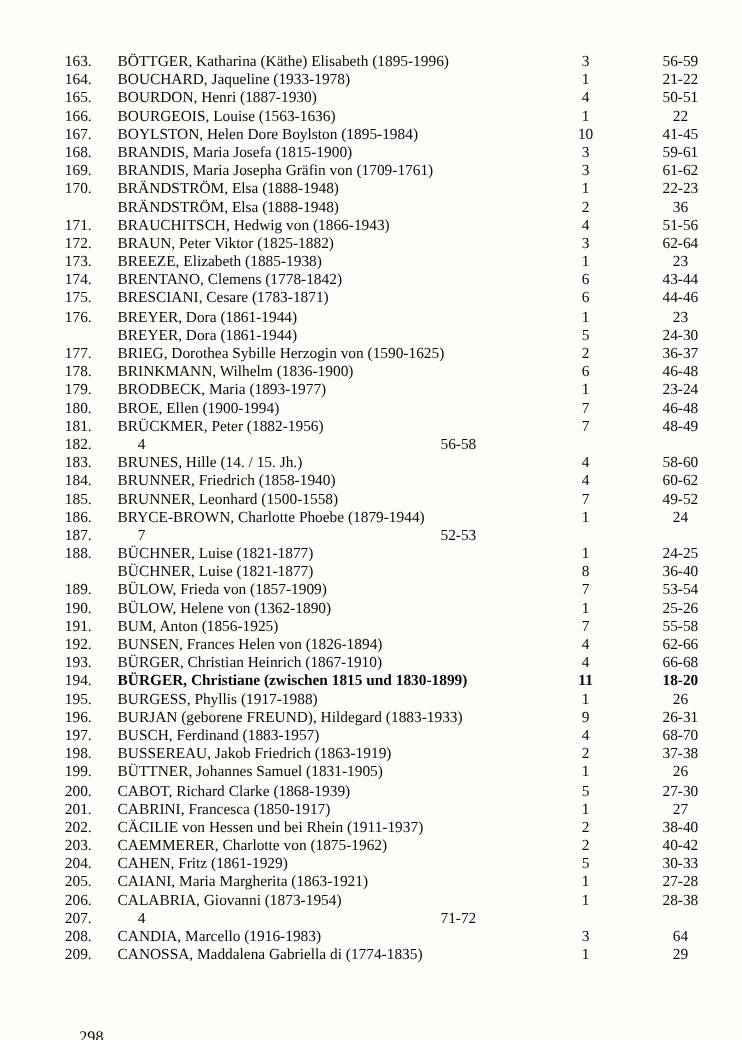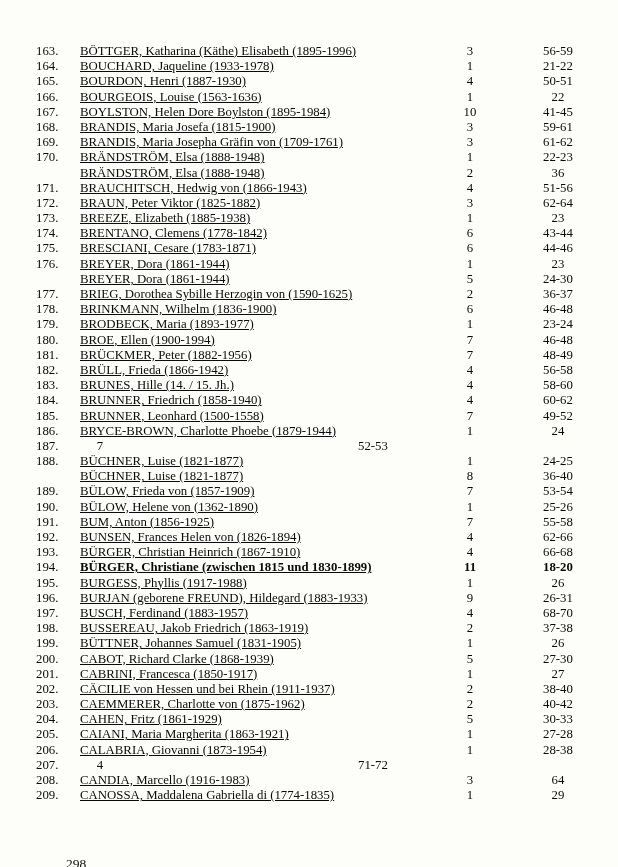--- a/index.html
+++ b/index.html
@@ -29,28 +29,27 @@
   .row {
     display: flex;
     align-items: baseline;
     height: 15.2px;
     line-height: 15.2px;
     font-size: 12.8px;
     white-space: nowrap;
   }
   .col-num {
     width: 44px;
-    margin-left: 36px;
+    margin-left: 54px;
     flex: 0 0 auto;
   }
   .col-name {
     width: 370px;
     flex: 0 0 auto;
     overflow: hidden;
-    text-decoration: underline;
   }
   .col-count {
     width: 40px;
     flex: 0 0 auto;
     text-align: center;
   }
   .col-pages {
     flex: 1 1 auto;
     margin-left: 8px;
     text-align: center;
@@ -195,21 +194,20 @@
     <span class="col-pages">46-48</span>
   </div>
       <div class="row">
     <span class="col-num">181.</span>
     <span class="col-name">BRÜCKMER, Peter (1882-1956)</span>
     <span class="col-count">7</span>
     <span class="col-pages">48-49</span>
   </div>
       <div class="row">
     <span class="col-num">182.</span>
-    <span class="col-name">BRÜLL, Frieda (1866-1942)</span>
     <span class="col-count">4</span>
     <span class="col-pages">56-58</span>
   </div>
       <div class="row">
     <span class="col-num">183.</span>
     <span class="col-name">BRUNES, Hille (14. / 15. Jh.)</span>
     <span class="col-count">4</span>
     <span class="col-pages">58-60</span>
   </div>
       <div class="row">

